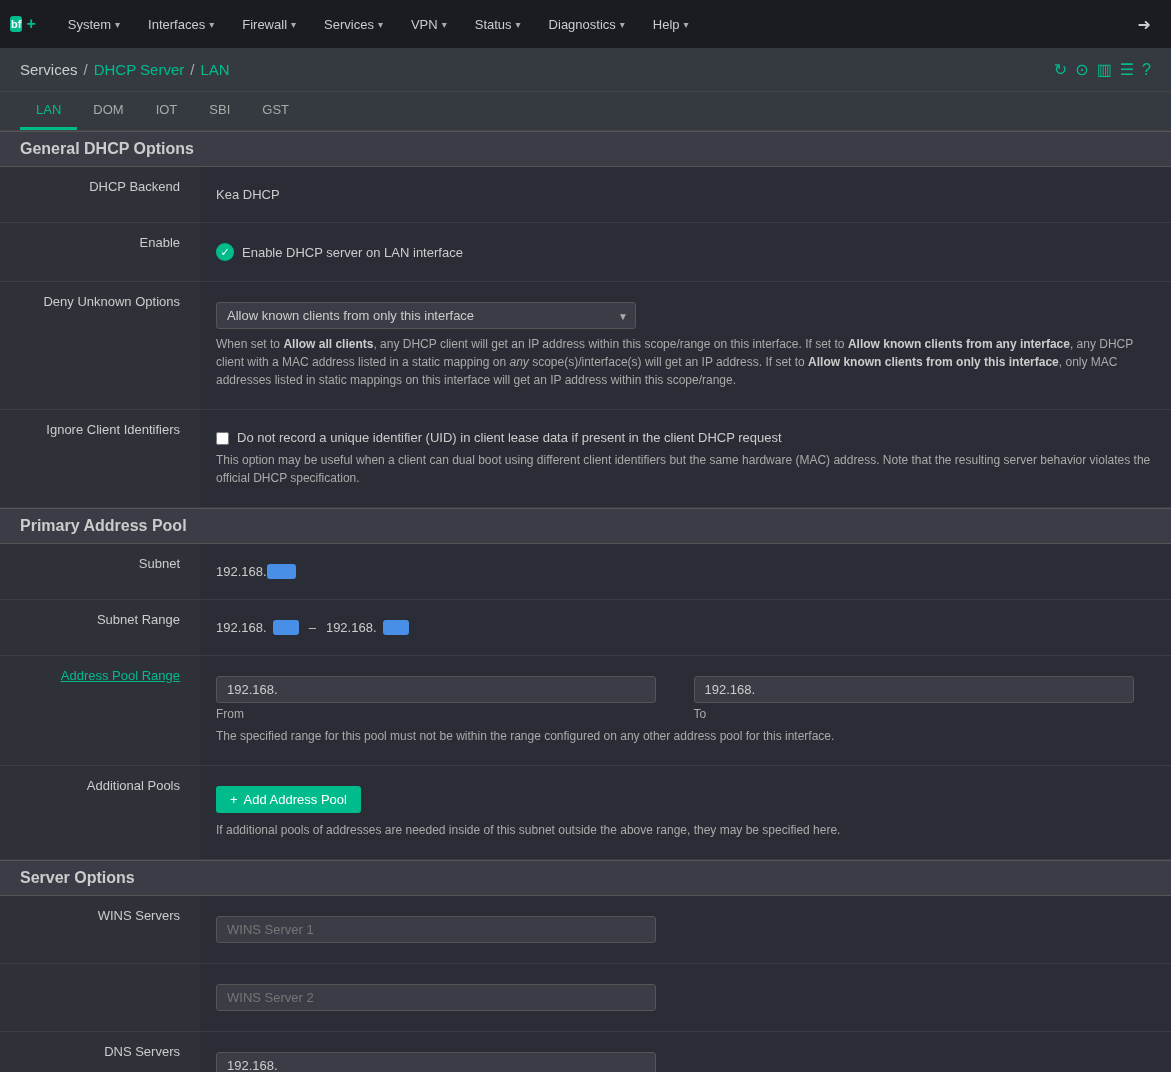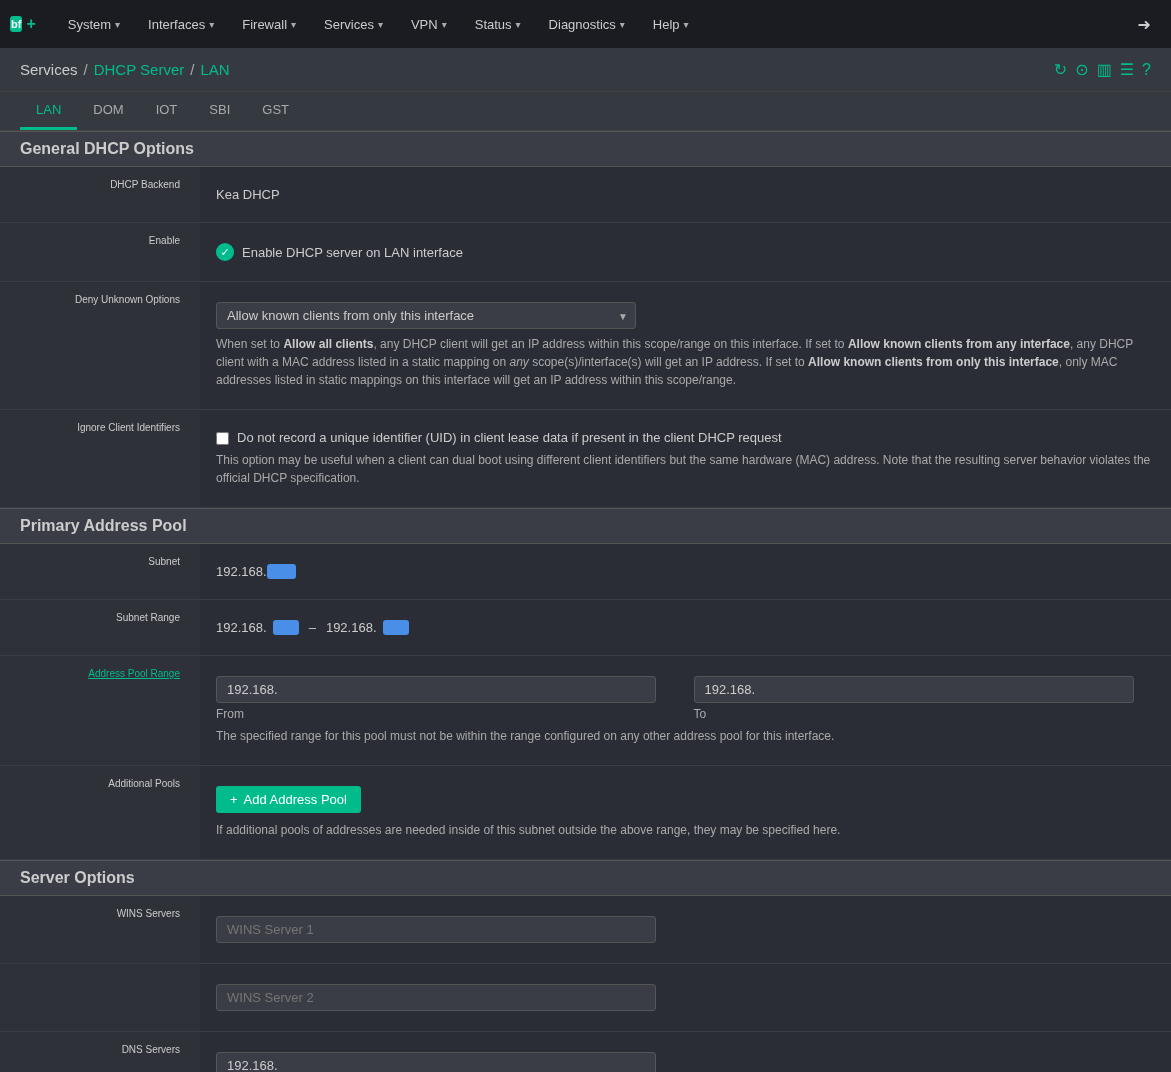--- a/index.html
+++ b/index.html
@@ -126,21 +126,21 @@
       border-bottom: 1px solid #3a3d45;
     }
     .form-table td.label-cell {
       width: 200px;
       padding: 12px 20px;
       text-align: right;
       vertical-align: top;
       color: #ccc;
       font-weight: 500;
       background: #2e3138;
-      font-size: 10px;
+      font-size: 13px;
     }
     .form-table td.value-cell {
       padding: 20px 16px;
       vertical-align: top;
       background: #2a2d35;
     }
 
     
     input[type="text"], select {
       background: #3a3d45;

